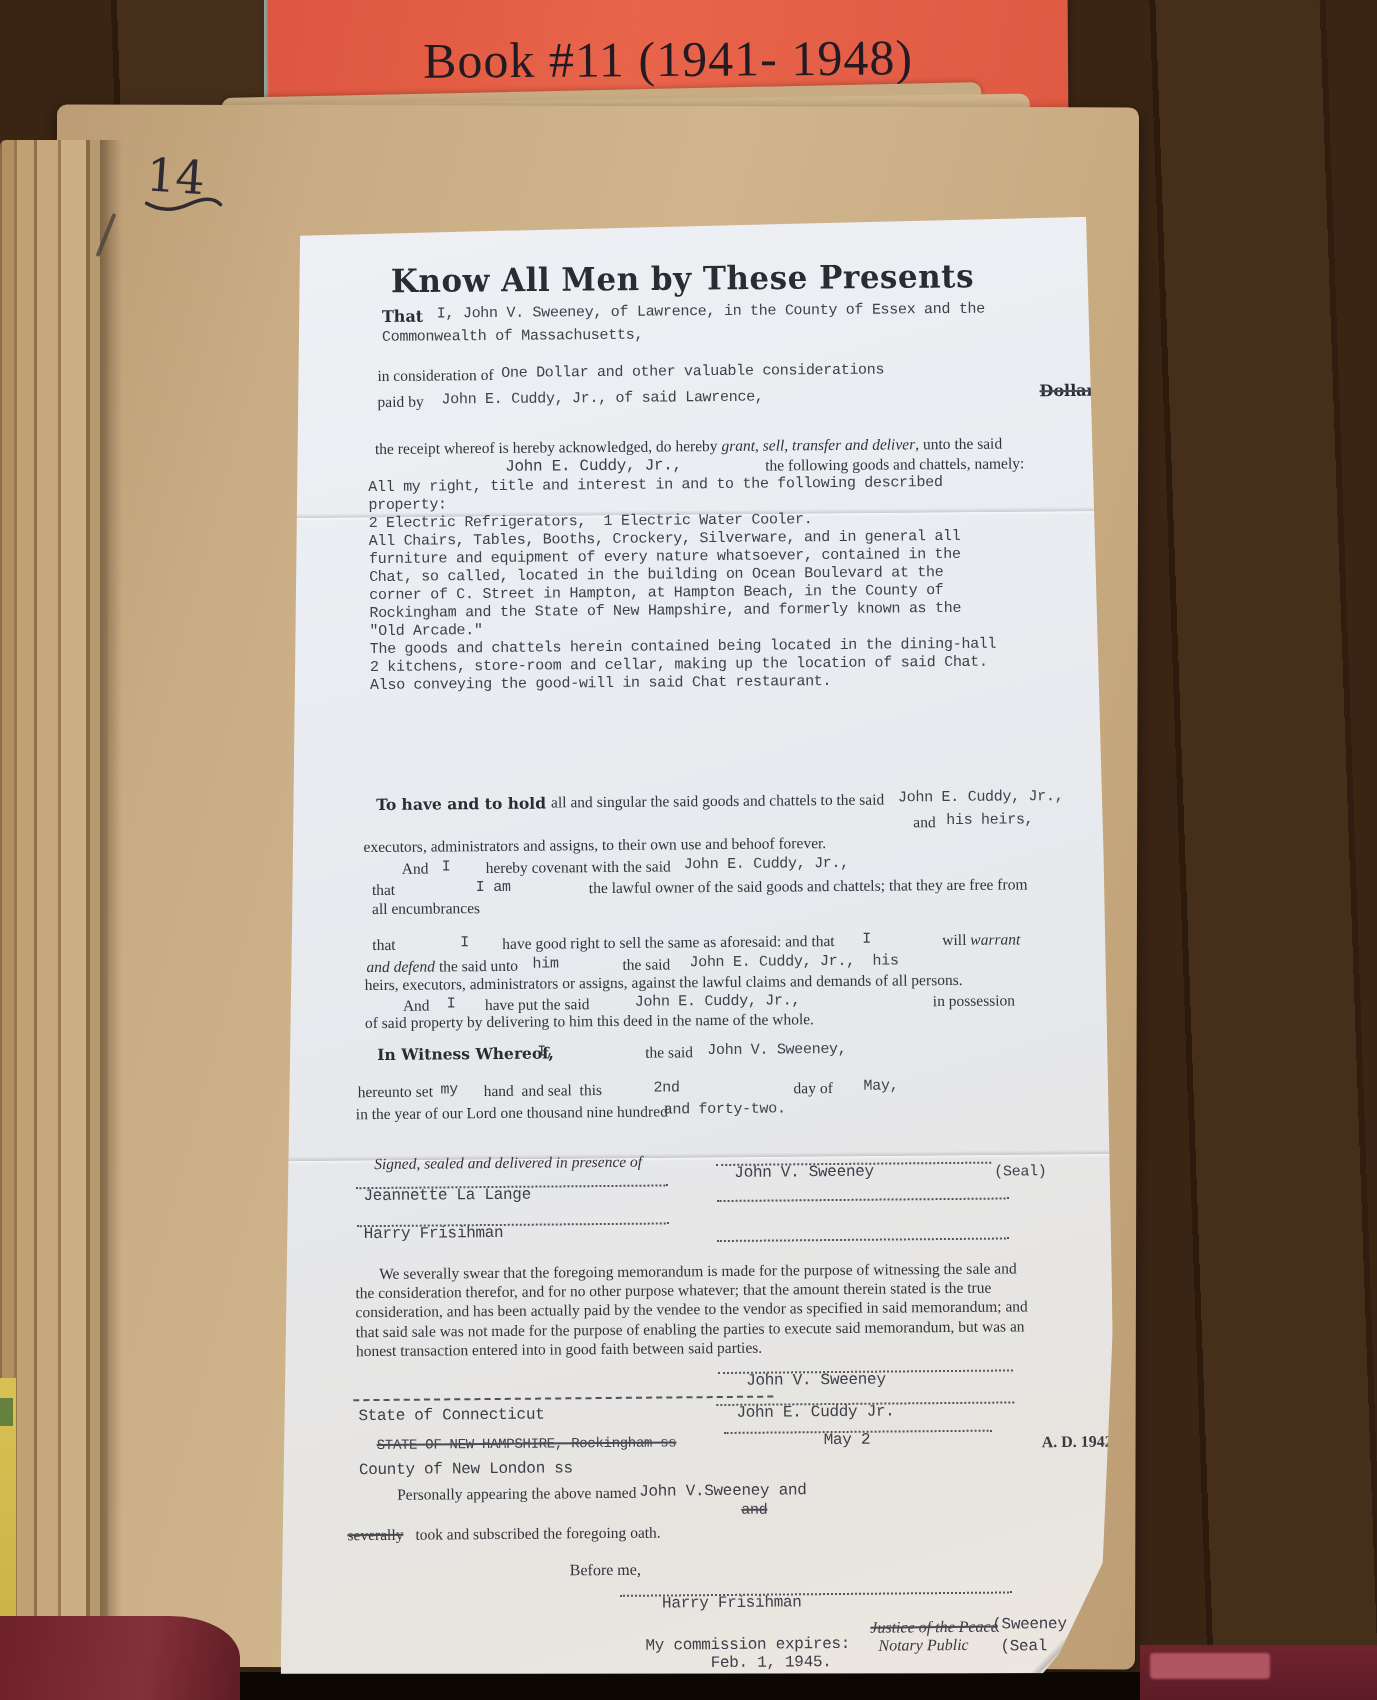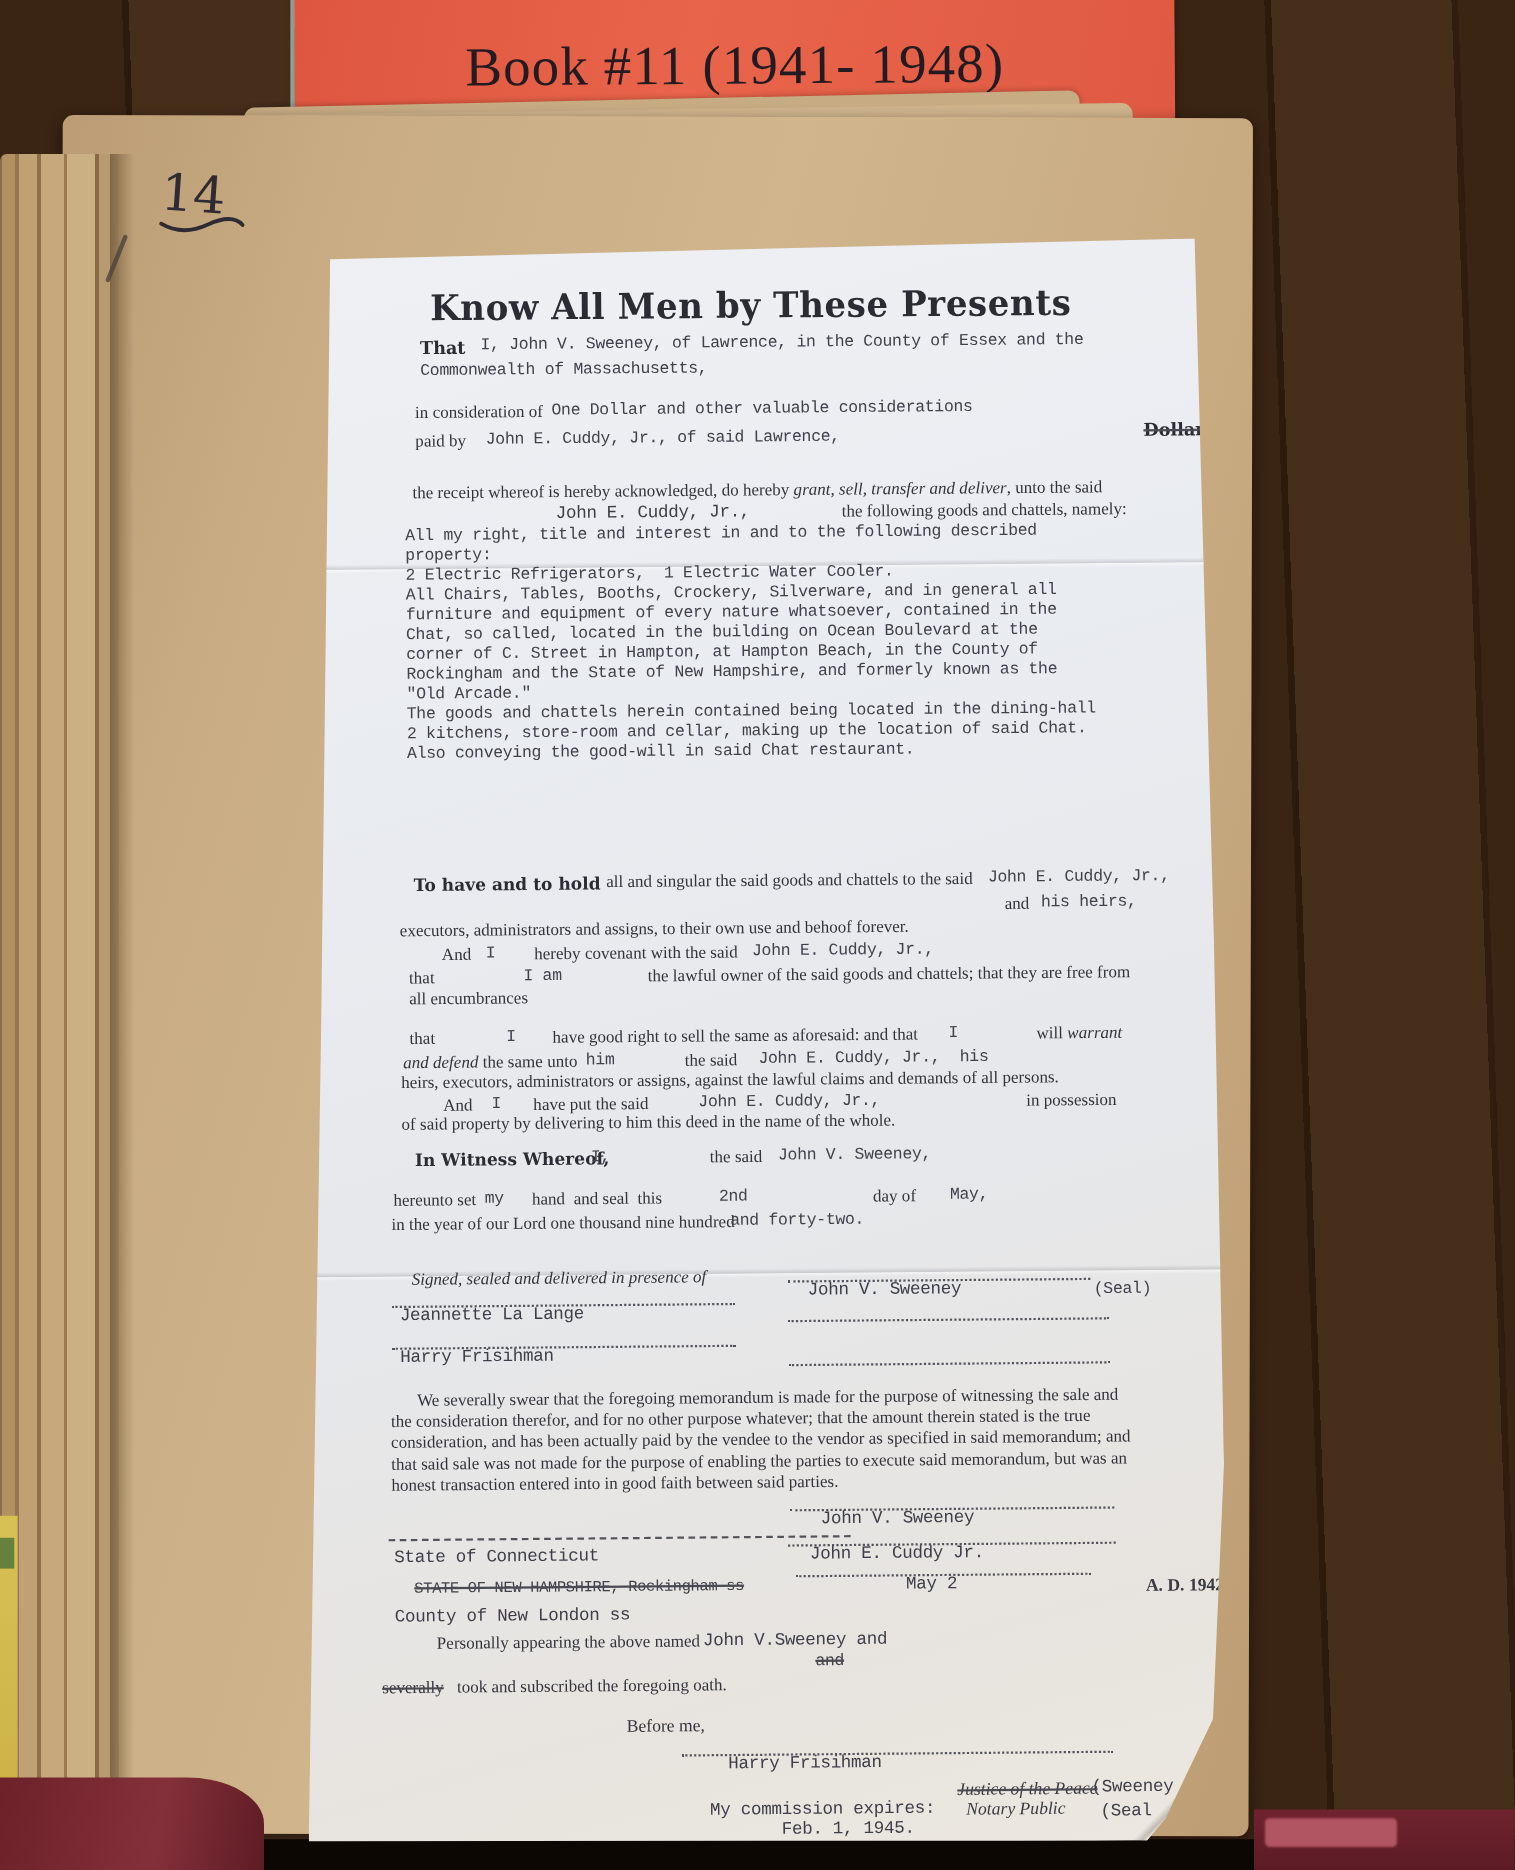--- a/index.html
+++ b/index.html
@@ -165,21 +165,21 @@
   <div class="line sf" style="left:108px;top:679px;">all encumbrances</div>
 
   <div class="line" style="left:0;top:713px;width:848px;height:22px;">
     <span class="seg sf" style="left:108px;top:2px;">that</span>
     <span class="seg tw" style="left:196px;top:1px;">I</span>
     <span class="seg sf" style="left:238px;top:2px;">have good right to sell the same as aforesaid: and that</span>
     <span class="seg tw" style="left:598px;top:1px;">I</span>
     <span class="seg sf" style="left:678px;top:2px;"><span>will </span><span class="it">warrant</span></span>
   </div>
   <div class="line" style="left:0;top:735px;width:848px;height:22px;">
-    <span class="seg sf" style="left:102px;top:2px;"><span class="it">and defend</span><span> the same unto</span></span>
+    <span class="seg sf" style="left:102px;top:2px;"><span class="it">and defend</span><span> the said unto</span></span>
     <span class="seg tw" style="left:268px;top:1px;">him</span>
     <span class="seg sf" style="left:358px;top:2px;">the said</span>
     <span class="seg tw" style="left:425px;top:1px;">John E. Cuddy, Jr.,</span>
     <span class="seg tw" style="left:608px;top:1px;">his</span>
   </div>
   <div class="line sf" style="left:100px;top:755px;">heirs, executors, administrators or assigns, against the lawful claims and demands of all persons.</div>
   <div class="line" style="left:0;top:774px;width:848px;height:22px;">
     <span class="seg sf" style="left:138px;top:2px;">And</span>
     <span class="seg tw" style="left:182px;top:1px;">I</span>
     <span class="seg sf" style="left:220px;top:2px;">have put the said</span>

